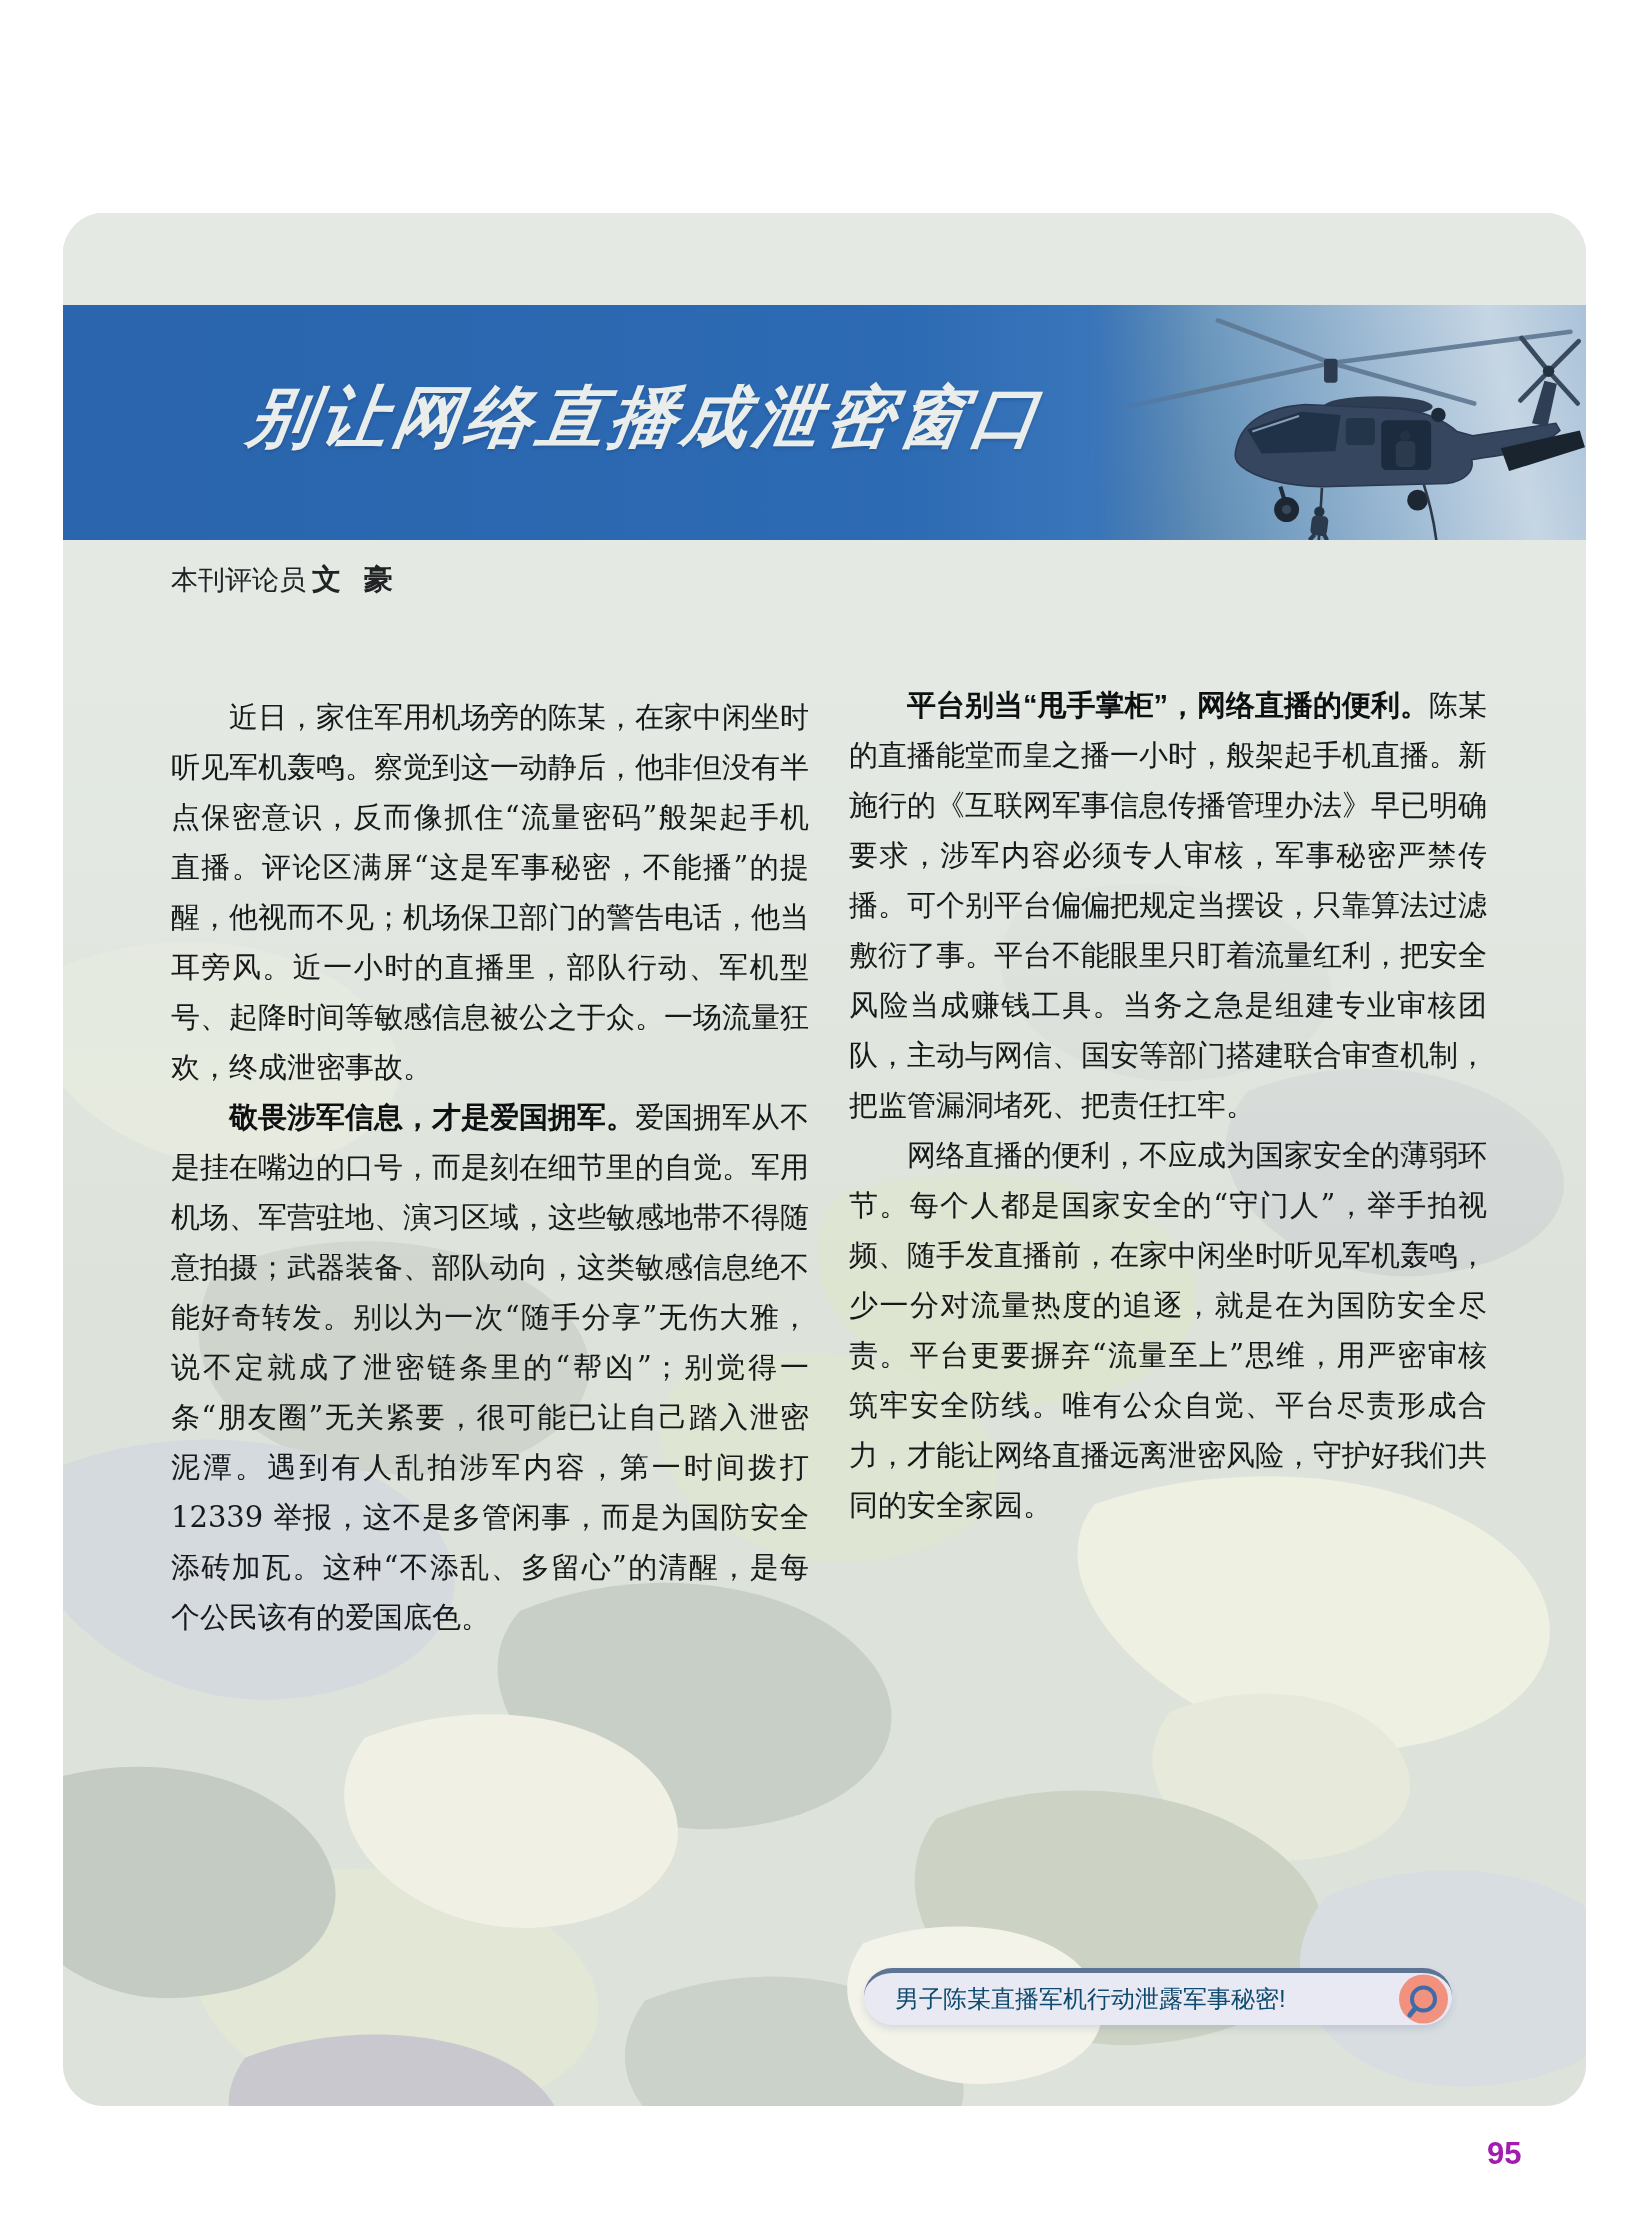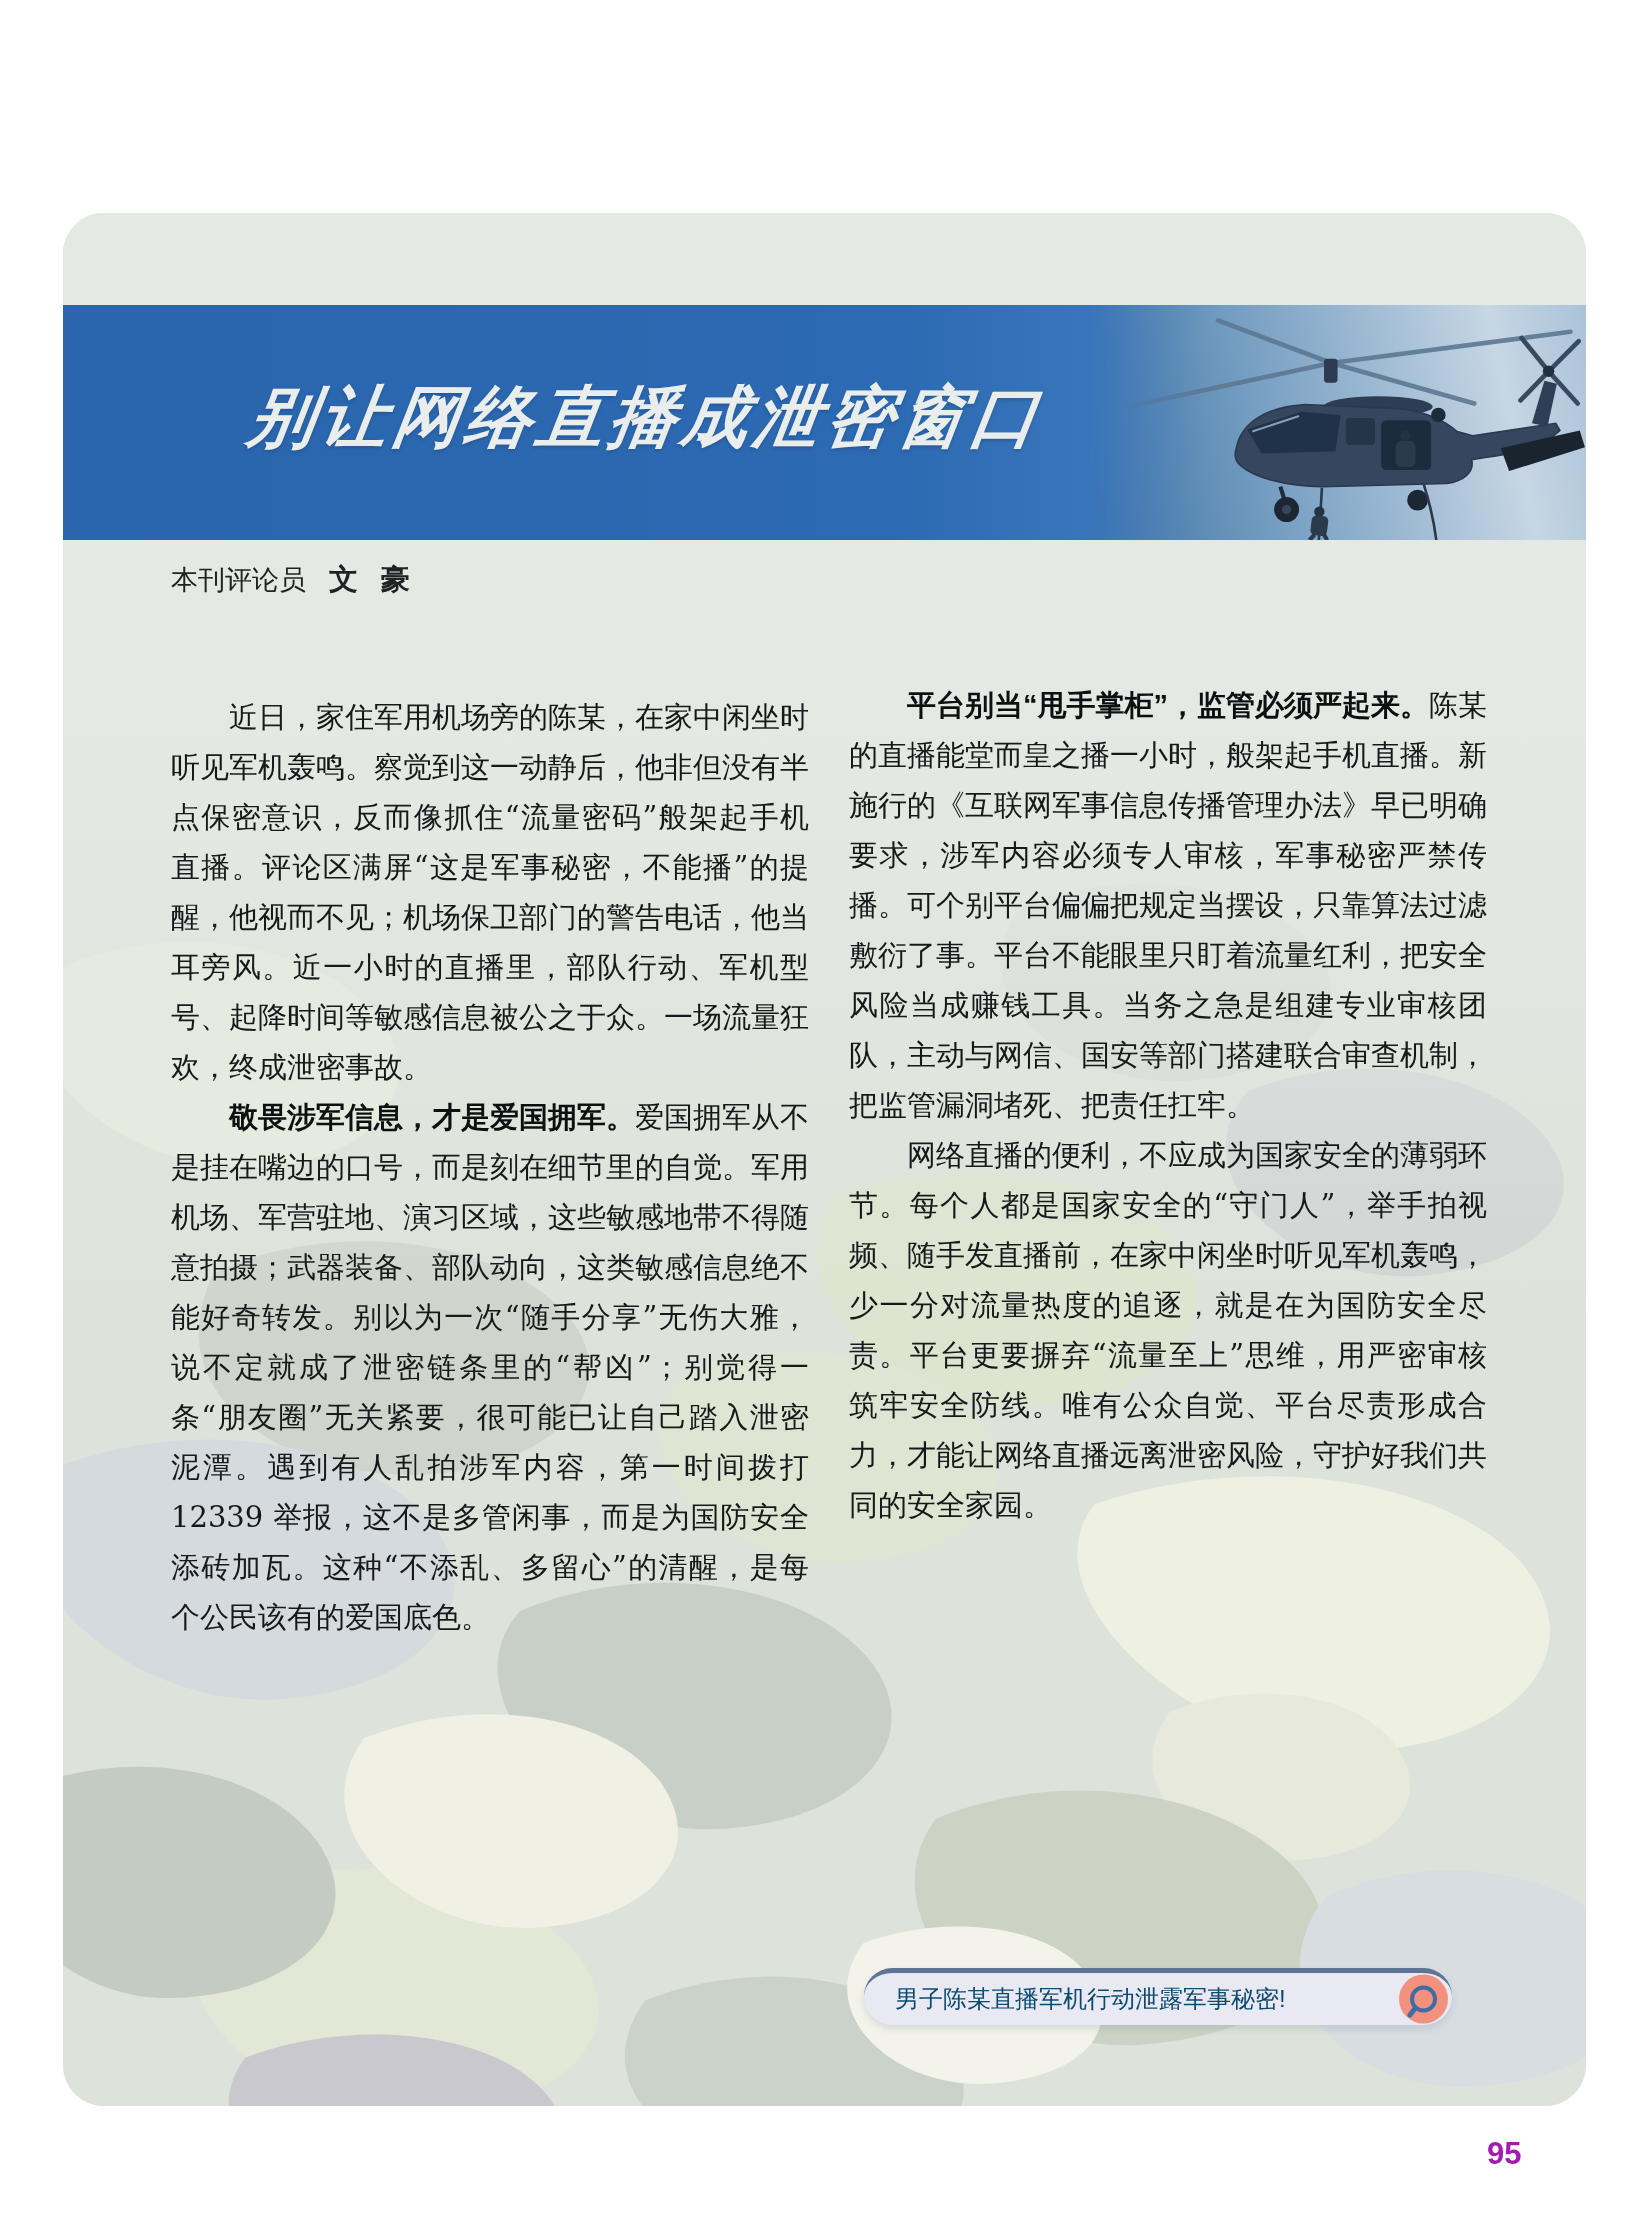--- a/index.html
+++ b/index.html
@@ -19,21 +19,21 @@
   .photo{position:absolute;right:0;top:0;width:499px;height:235px;
          background:linear-gradient(78deg,#41719f 0%,#6f9abf 32%,#9cb9d3 58%,#c6d6e4 82%,#aac2d9 100%);
          -webkit-mask-image:linear-gradient(90deg,transparent 0%,#000 24%);
          mask-image:linear-gradient(90deg,transparent 0%,#000 24%);}
   .photo svg{position:absolute;left:0;top:0;width:100%;height:100%;}
   .title{position:absolute;left:186px;top:67px;font-family:"DejaVu Serif","Liberation Serif",serif;
          font-style:italic;font-weight:700;font-size:67px;letter-spacing:5.2px;color:#e9edeb;
          transform:skewX(-8deg);white-space:nowrap;text-shadow:0 1.6px 3.1px rgba(20,40,70,.25);}
 
   
-  .author{position:absolute;left:108px;top:347px;font-size:27px;color:#202224;display:flex;align-items:baseline;gap:23px;}
+  .author{position:absolute;left:108px;top:347px;font-size:27px;color:#202224;display:flex;align-items:baseline;gap:6px;}
   .author .name{font-weight:700;font-size:29px;letter-spacing:7.3px;}
 
   
   .col{position:absolute;top:467px;width:638px;font-family:"DejaVu Serif","Liberation Serif",serif;
        font-size:29px;line-height:50px;color:#17181a;text-align:justify;}
   .col p{margin:0;text-indent:2em;}
   .col-left{left:108px;margin-top:12px;}
   .col-right{left:786px;}
   .lead{font-family:"Liberation Sans",sans-serif;font-weight:700;color:#0e0f10;}
 
@@ -149,21 +149,21 @@
       <span>本刊评论员</span>
       <span class="name">文 豪</span>
     </div>
 
     <div class="col col-left">
       <p><b class="lead"></b><span>近日，家住军用机场旁的陈某，在家中闲坐时听见军机轰鸣。察觉到这一动静后，他非但没有半点保密意识，反而像抓住“流量密码”般架起手机直播。评论区满屏“这是军事秘密，不能播”的提醒，他视而不见；机场保卫部门的警告电话，他当耳旁风。近一小时的直播里，部队行动、军机型号、起降时间等敏感信息被公之于众。一场流量狂欢，终成泄密事故。</span></p>
       <p><b class="lead">敬畏涉军信息，才是爱国拥军。</b><span>爱国拥军从不是挂在嘴边的口号，而是刻在细节里的自觉。军用机场、军营驻地、演习区域，这些敏感地带不得随意拍摄；武器装备、部队动向，这类敏感信息绝不能好奇转发。别以为一次“随手分享”无伤大雅，说不定就成了泄密链条里的“帮凶”；别觉得一条“朋友圈”无关紧要，很可能已让自己踏入泄密泥潭。遇到有人乱拍涉军内容，第一时间拨打 12339 举报，这不是多管闲事，而是为国防安全添砖加瓦。这种“不添乱、多留心”的清醒，是每个公民该有的爱国底色。</span></p>
     </div>
 
     <div class="col col-right">
-      <p><b class="lead">平台别当“甩手掌柜”，监管必须严起来。</b><span>陈某的直播能堂而皇之播一小时，般架起手机直播。新施行的《互联网军事信息传播管理办法》早已明确要求，涉军内容必须专人审核，军事秘密严禁传播。可个别平台偏偏把规定当摆设，只靠算法过滤敷衍了事。平台不能眼里只盯着流量红利，把安全风险当成赚钱工具。当务之急是组建专业审核团队，主动与网信、国安等部门搭建联合审查机制，把监管漏洞堵死、把责任扛牢。</span></p>
+      <p><b class="lead">平台别当“甩手掌柜”，网络直播的便利。</b><span>陈某的直播能堂而皇之播一小时，般架起手机直播。新施行的《互联网军事信息传播管理办法》早已明确要求，涉军内容必须专人审核，军事秘密严禁传播。可个别平台偏偏把规定当摆设，只靠算法过滤敷衍了事。平台不能眼里只盯着流量红利，把安全风险当成赚钱工具。当务之急是组建专业审核团队，主动与网信、国安等部门搭建联合审查机制，把监管漏洞堵死、把责任扛牢。</span></p>
       <p><b class="lead"></b><span>网络直播的便利，不应成为国家安全的薄弱环节。每个人都是国家安全的“守门人”，举手拍视频、随手发直播前，在家中闲坐时听见军机轰鸣，少一分对流量热度的追逐，就是在为国防安全尽责。平台更要摒弃“流量至上”思维，用严密审核筑牢安全防线。唯有公众自觉、平台尽责形成合力，才能让网络直播远离泄密风险，守护好我们共同的安全家园。</span></p>
     </div>
 
     <div class="search">
       <input type="text" value="男子陈某直播军机行动泄露军事秘密!" style="">
       <div class="search-btn">
         <span class="mag"></span>
       </div>
     </div>
 

